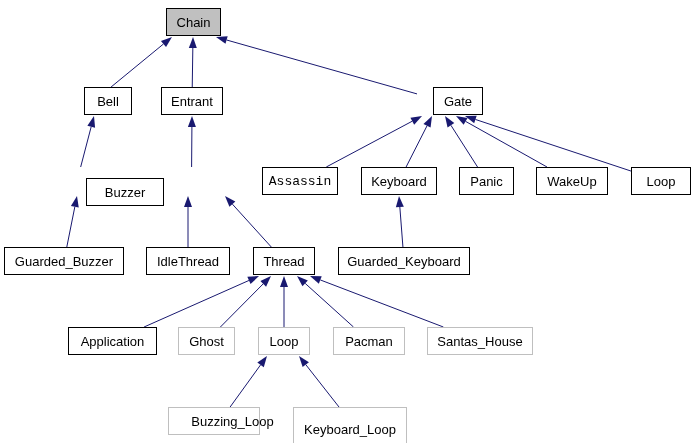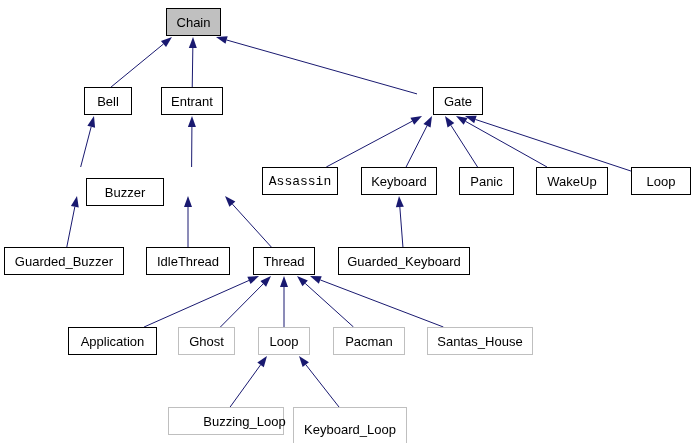--- a/index.html
+++ b/index.html
@@ -148,16 +148,16 @@
       <div class="node linked" style="left: 631px; top: 167px; width: 60px; height: 28px;">Loop</div>
       <div class="node linked" style="left: 4px; top: 247px; width: 120px; height: 28px;">Guarded_Buzzer</div>
       <div class="node linked" style="left: 146px; top: 247px; width: 84px; height: 28px;">IdleThread</div>
       <div class="node linked" style="left: 253px; top: 247px; width: 62px; height: 28px;">Thread</div>
       <div class="node linked" style="left: 338px; top: 247px; width: 132px; height: 28px;">Guarded_Keyboard</div>
       <div class="node linked" style="left: 68px; top: 327px; width: 89px; height: 28px;">Application</div>
       <div class="node plain" style="left: 178px; top: 327px; width: 57px; height: 28px;">Ghost</div>
       <div class="node plain" style="left: 258px; top: 327px; width: 52px; height: 28px;">Loop</div>
       <div class="node plain" style="left: 333px; top: 327px; width: 72px; height: 28px;">Pacman</div>
       <div class="node plain" style="left: 427px; top: 327px; width: 106px; height: 28px;">Santas_House</div>
-      <div class="node plain" style="left: 168px; top: 407px; width: 116px; height: 28px; padding-left: 37px;">Buzzing_Loop</div>
+      <div class="node plain" style="left: 168px; top: 407px; width: 92px; height: 28px; padding-left: 37px;">Buzzing_Loop</div>
       <div class="node plain" style="left: 293px; top: 407px; width: 114px; height: 44px;">Keyboard_Loop</div>
     </div>
 </div>
 
 </body></html>

